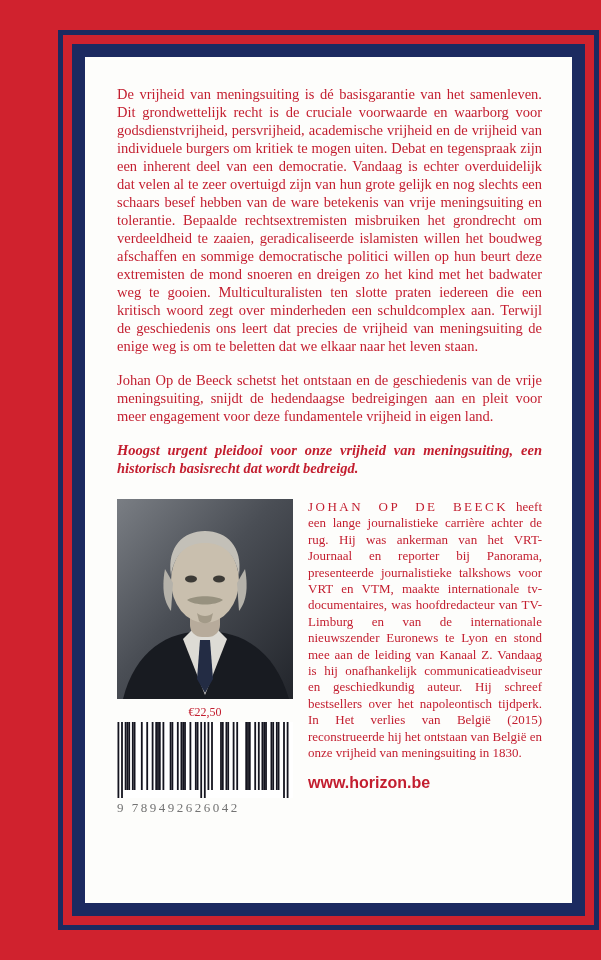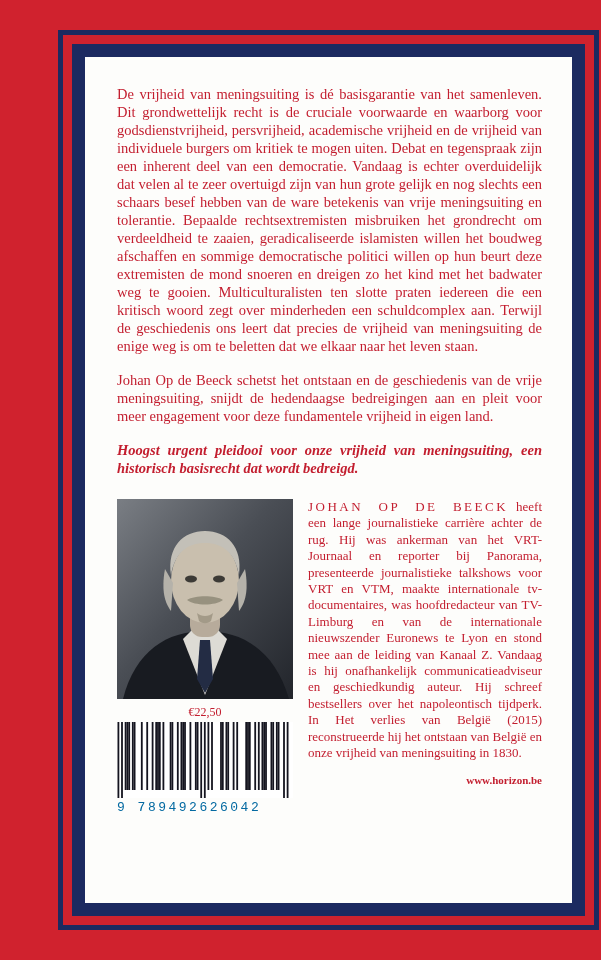--- a/index.html
+++ b/index.html
@@ -20,31 +20,31 @@
   .body-text p { font-size:14.5px; line-height:18px; text-align:justify; margin-bottom:16px; }
   .body-text p.highlight { font-weight:bold; margin-bottom:22px;font-style:italic; }
   .author-row { display:flex; gap:15px; }
   .left-col { flex:0 0 176px; width:176px; }
   .photo { width:176px; height:200px; overflow:hidden; }
   .photo svg { width:100%; height:100%; display:block; }
   .price { text-align:center; font-size:12px; margin:6px 0 2px; color:var(--red); }
   .barcode-wrap { background:#ffffff; }
   svg.barcode { width:172px; height:76px; display:block; }
   .isbn {
-    font-family:Liberation Mono, monospace;
-    font-size:13px; color:#0369a1; letter-spacing:2.5px; margin-top:2px;
+    font-family:Liberation Serif, serif;
+    font-size:13px; color:#737373; letter-spacing:2.5px; margin-top:2px;
   }
   .right-col { flex:1; display:flex; flex-direction:column; min-width:0; }
   .bio { font-size:13px; line-height:16.4px; text-align:justify; }
   .bio .author-name { font-weight:normal; letter-spacing:2.5px; word-spacing:5px; }
   .bio .it { }
   .website {
     margin-top:12px;
-    font-family:Liberation Serif, serif;
-    font-weight:bold; font-size:11px; color:var(--red);text-align:right;
+    font-family:Liberation Sans, sans-serif;
+    font-weight:bold; font-size:16px; color:var(--red);
   }
 </style>
 </head>
 <body>
 
 <div class="cover">
   <div class="frame-outer">
     <div class="frame-inner">
       <div class="page">
 

